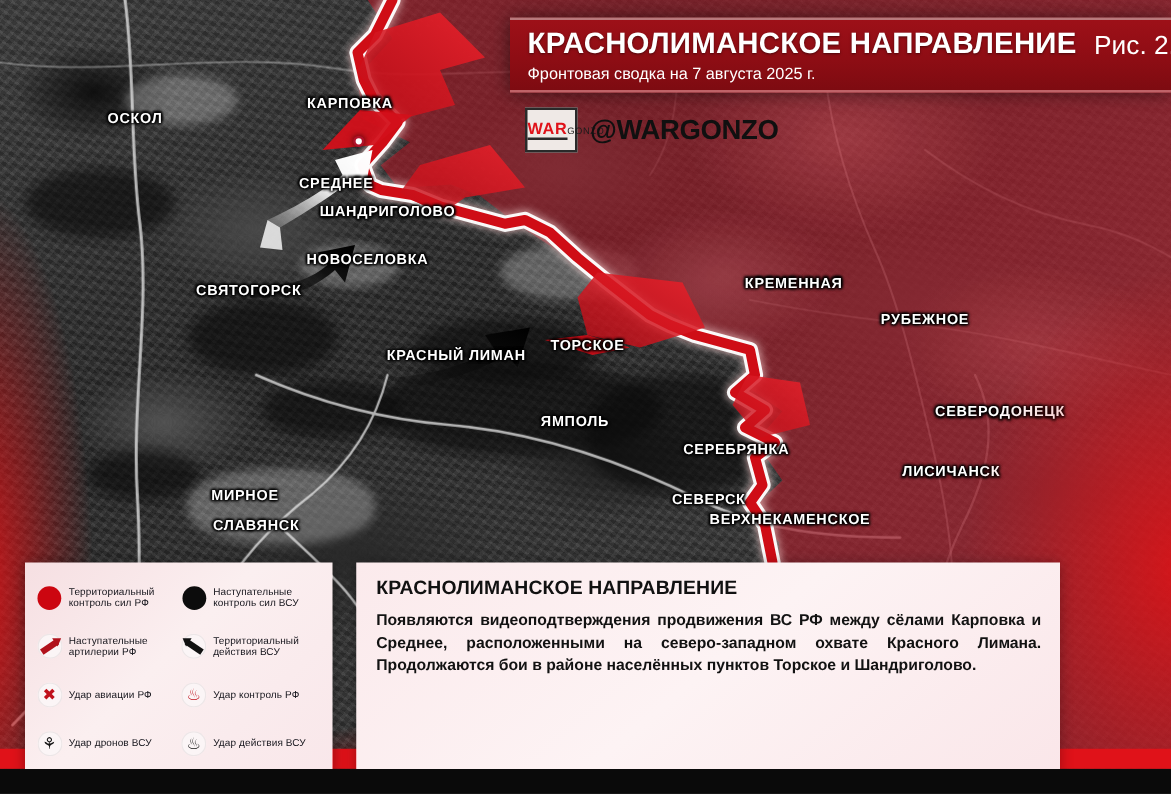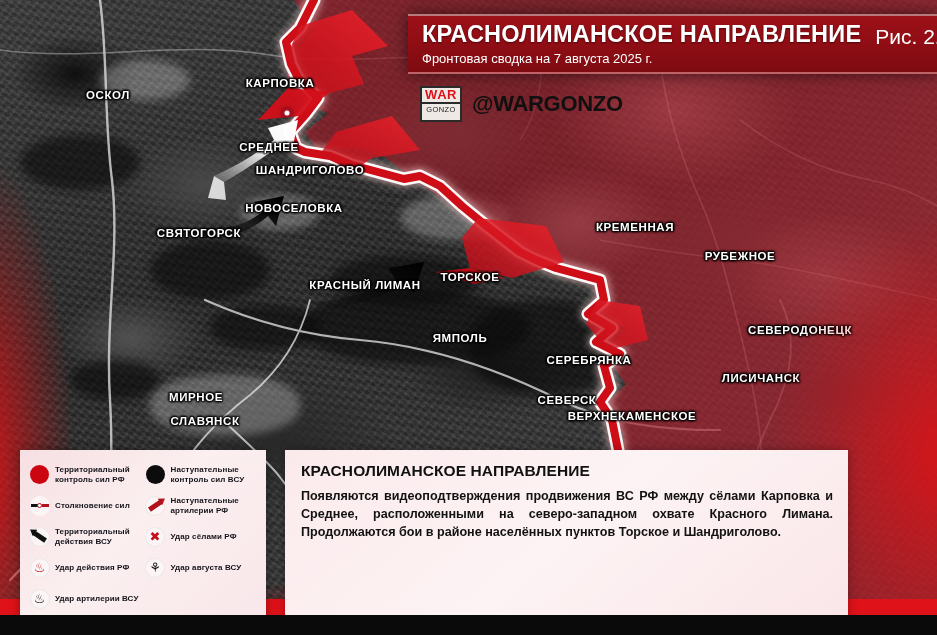--- a/index.html
+++ b/index.html
@@ -157,21 +157,21 @@
   
   .brand {
     position: absolute;
     left: 420px; top: 86px;
     display: flex; align-items: center; gap: 10px;
   }
   .wg-logo {
     width: 42px; height: 36px;
     background: #efe9e6;
     border: 2px solid #2a2a2a;
-    display: flex; flex-direction: column;
+    display: flex; 
     align-items: center; justify-content: flex-start;
     line-height: 1;
   }
   .wg-top {
     color: #e01219; font-weight: bold; font-size: 13px;
     letter-spacing: .5px;
     border-bottom: 2px solid #2a2a2a;
     width: 100%; text-align: center; padding-bottom: 1px;
   }
   .wg-bot {
@@ -229,21 +229,21 @@
   .leg-item { display: flex; align-items: center; gap: 5px; }
   .leg-ico {
     width: 21px; height: 21px;
     flex: 0 0 21px;
     display: flex; align-items: center; justify-content: center;
     position: relative;
   }
   .leg-txt {
     color: #14141b;
     font-size: 8px;
-    font-weight: bold;
+    font-weight: normal;
     line-height: 1.18;
     letter-spacing: .1px;
   }
 
   .ico-circle-red { width: 19px; height: 19px; border-radius: 50%; background: #cc0610; }
   .ico-circle-blk { width: 19px; height: 19px; border-radius: 50%; background: #0c0c0c; }
 
   .ico-bars { display: flex; gap: 2.5px; }
   .ico-bars i { display: block; width: 3.5px; height: 16px; background: #cc0610; transform: skewX(-9deg); }
 
@@ -481,28 +481,20 @@
     </div>
 
     <div class="leg-item">
       <span class="leg-ico">
           <span class="ico-circle-blk"></span>
         </span>
       <span class="leg-txt">Наступательные контроль сил ВСУ</span>
     </div>
 
 
-    <div class="leg-item">
-      <span class="leg-ico">
-          <span class="clash">
-            <i></i>
-          </span>
-        </span>
-      <span class="leg-txt">Столкновение сил</span>
-    </div>
 
     <div class="leg-item">
       <span class="leg-ico">
           <span class="ico-round">
             <span class="arrow-red"></span>
           </span>
         </span>
       <span class="leg-txt">Наступательные артилерии РФ</span>
     </div>
 
@@ -514,48 +506,48 @@
         </span>
       <span class="leg-txt">Территориальный действия ВСУ</span>
     </div>
 
     <div class="leg-item">
       <span class="leg-ico">
           <span class="ico-round">
             <span class="glyph g-red">✖</span>
           </span>
         </span>
-      <span class="leg-txt">Удар сёлами РФ</span>
+      <span class="leg-txt">Удар авиации РФ</span>
     </div>
 
     <div class="leg-item">
       <span class="leg-ico">
           <span class="ico-round">
             <span class="glyph g-red">♨</span>
           </span>
         </span>
-      <span class="leg-txt">Удар действия РФ</span>
+      <span class="leg-txt">Удар контроль РФ</span>
     </div>
 
     <div class="leg-item">
       <span class="leg-ico">
           <span class="ico-round">
             <span class="glyph g-blk">⚘</span>
           </span>
         </span>
-      <span class="leg-txt">Удар августа ВСУ</span>
+      <span class="leg-txt">Удар дронов ВСУ</span>
     </div>
 
     <div class="leg-item">
       <span class="leg-ico">
           <span class="ico-round">
             <span class="glyph g-blk">♨</span>
           </span>
         </span>
-      <span class="leg-txt">Удар артилерии ВСУ</span>
+      <span class="leg-txt">Удар действия ВСУ</span>
     </div>
 
   </div>
 
   <div class="descr">
     <div class="descr-title">КРАСНОЛИМАНСКОЕ НАПРАВЛЕНИЕ</div>
     <div class="descr-body">Появляются видеоподтверждения продвижения ВС РФ между сёлами Карповка и Среднее, расположенными на северо-западном охвате Красного Лимана. Продолжаются бои в районе населённых пунктов Торское и Шандриголово.</div>
   </div>
 
 </div>

